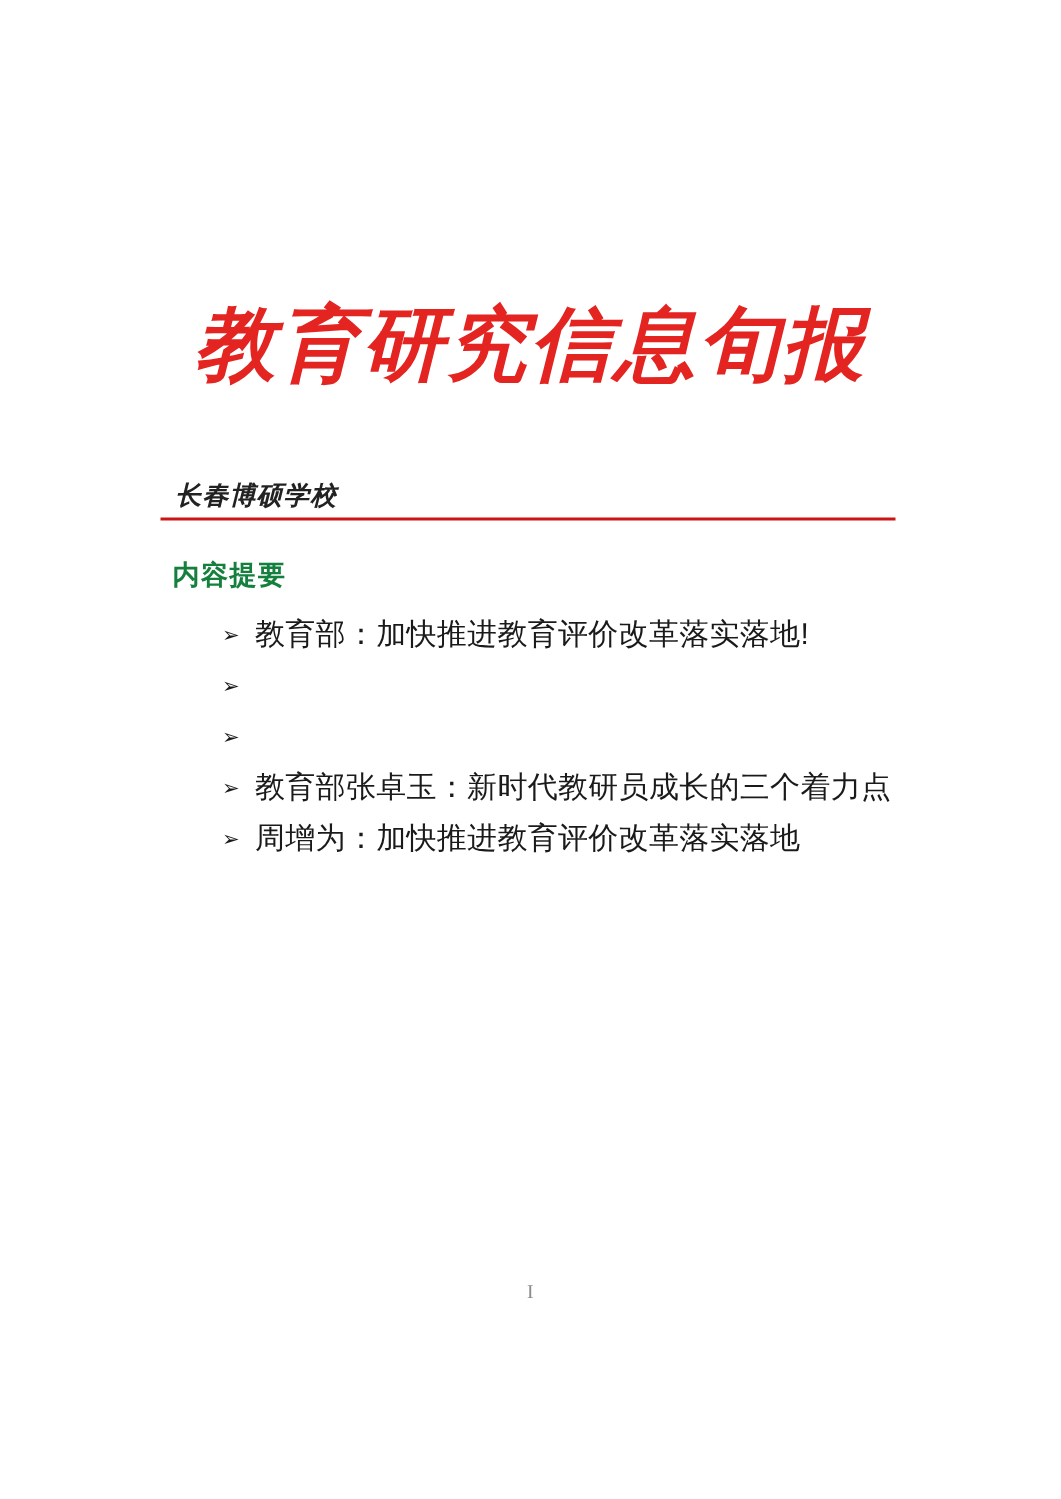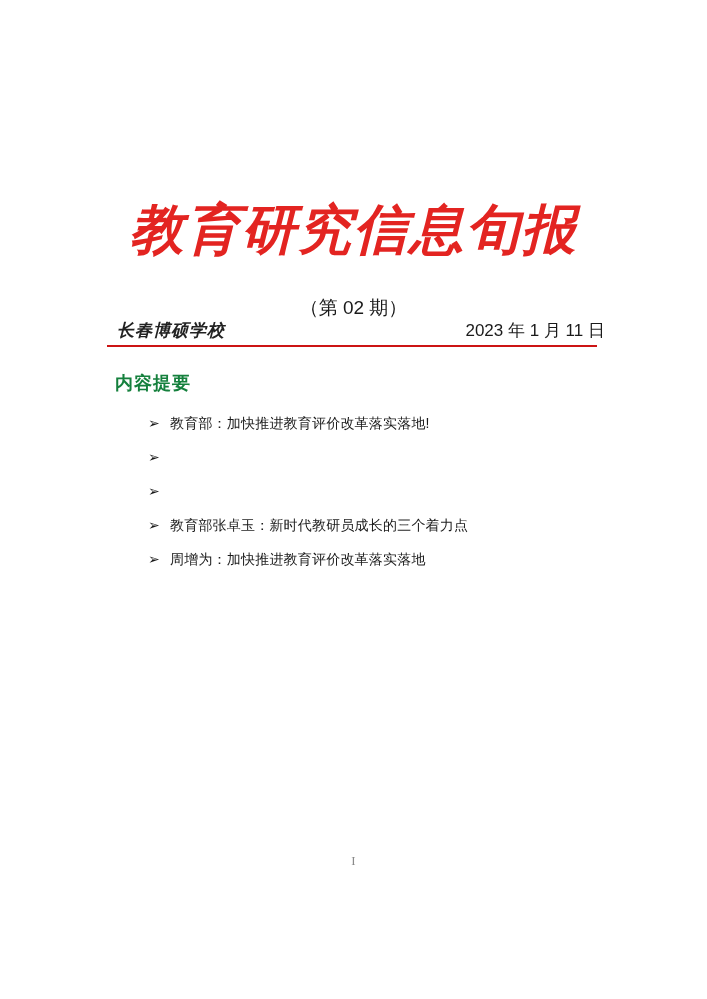--- a/index.html
+++ b/index.html
@@ -91,21 +91,21 @@
     margin-bottom: 12px;
     line-height: 22px;
   }
   .toc-bullet {
     width: 22px;
     flex: 0 0 22px;
     font-size: 14px;
     color: #1a1a1a;
   }
   .toc-text {
-    font-size: 14px;
+    font-size: 20px;
     color: #1a1a1a;
     letter-spacing: 0.2px;
     white-space: nowrap;
   }
   .page-number {
     position: absolute;
     top: 849px;
     left: 0;
     width: 100%;
     text-align: center;
@@ -114,25 +114,23 @@
     color: #8a8a8a;
   }
 </style>
 </head>
 <body>
 
 <div class="page">
 
   <div class="masthead-title">教育研究信息旬报</div>
 
-  <div class="issue-line">（第 02 期）</div>
 
   <div class="info-bar">
     <span class="school-name">长春博硕学校</span>
-    <span class="issue-date">2023 年 1 月 11 日</span>
   </div>
 
   <div class="section-heading">内容提要</div>
 
   <div class="toc">
     <div class="toc-item">
       <span class="toc-bullet">➢</span>
       <span class="toc-text">教育部：加快推进教育评价改革落实落地!</span>
     </div>
     <div class="toc-item">

